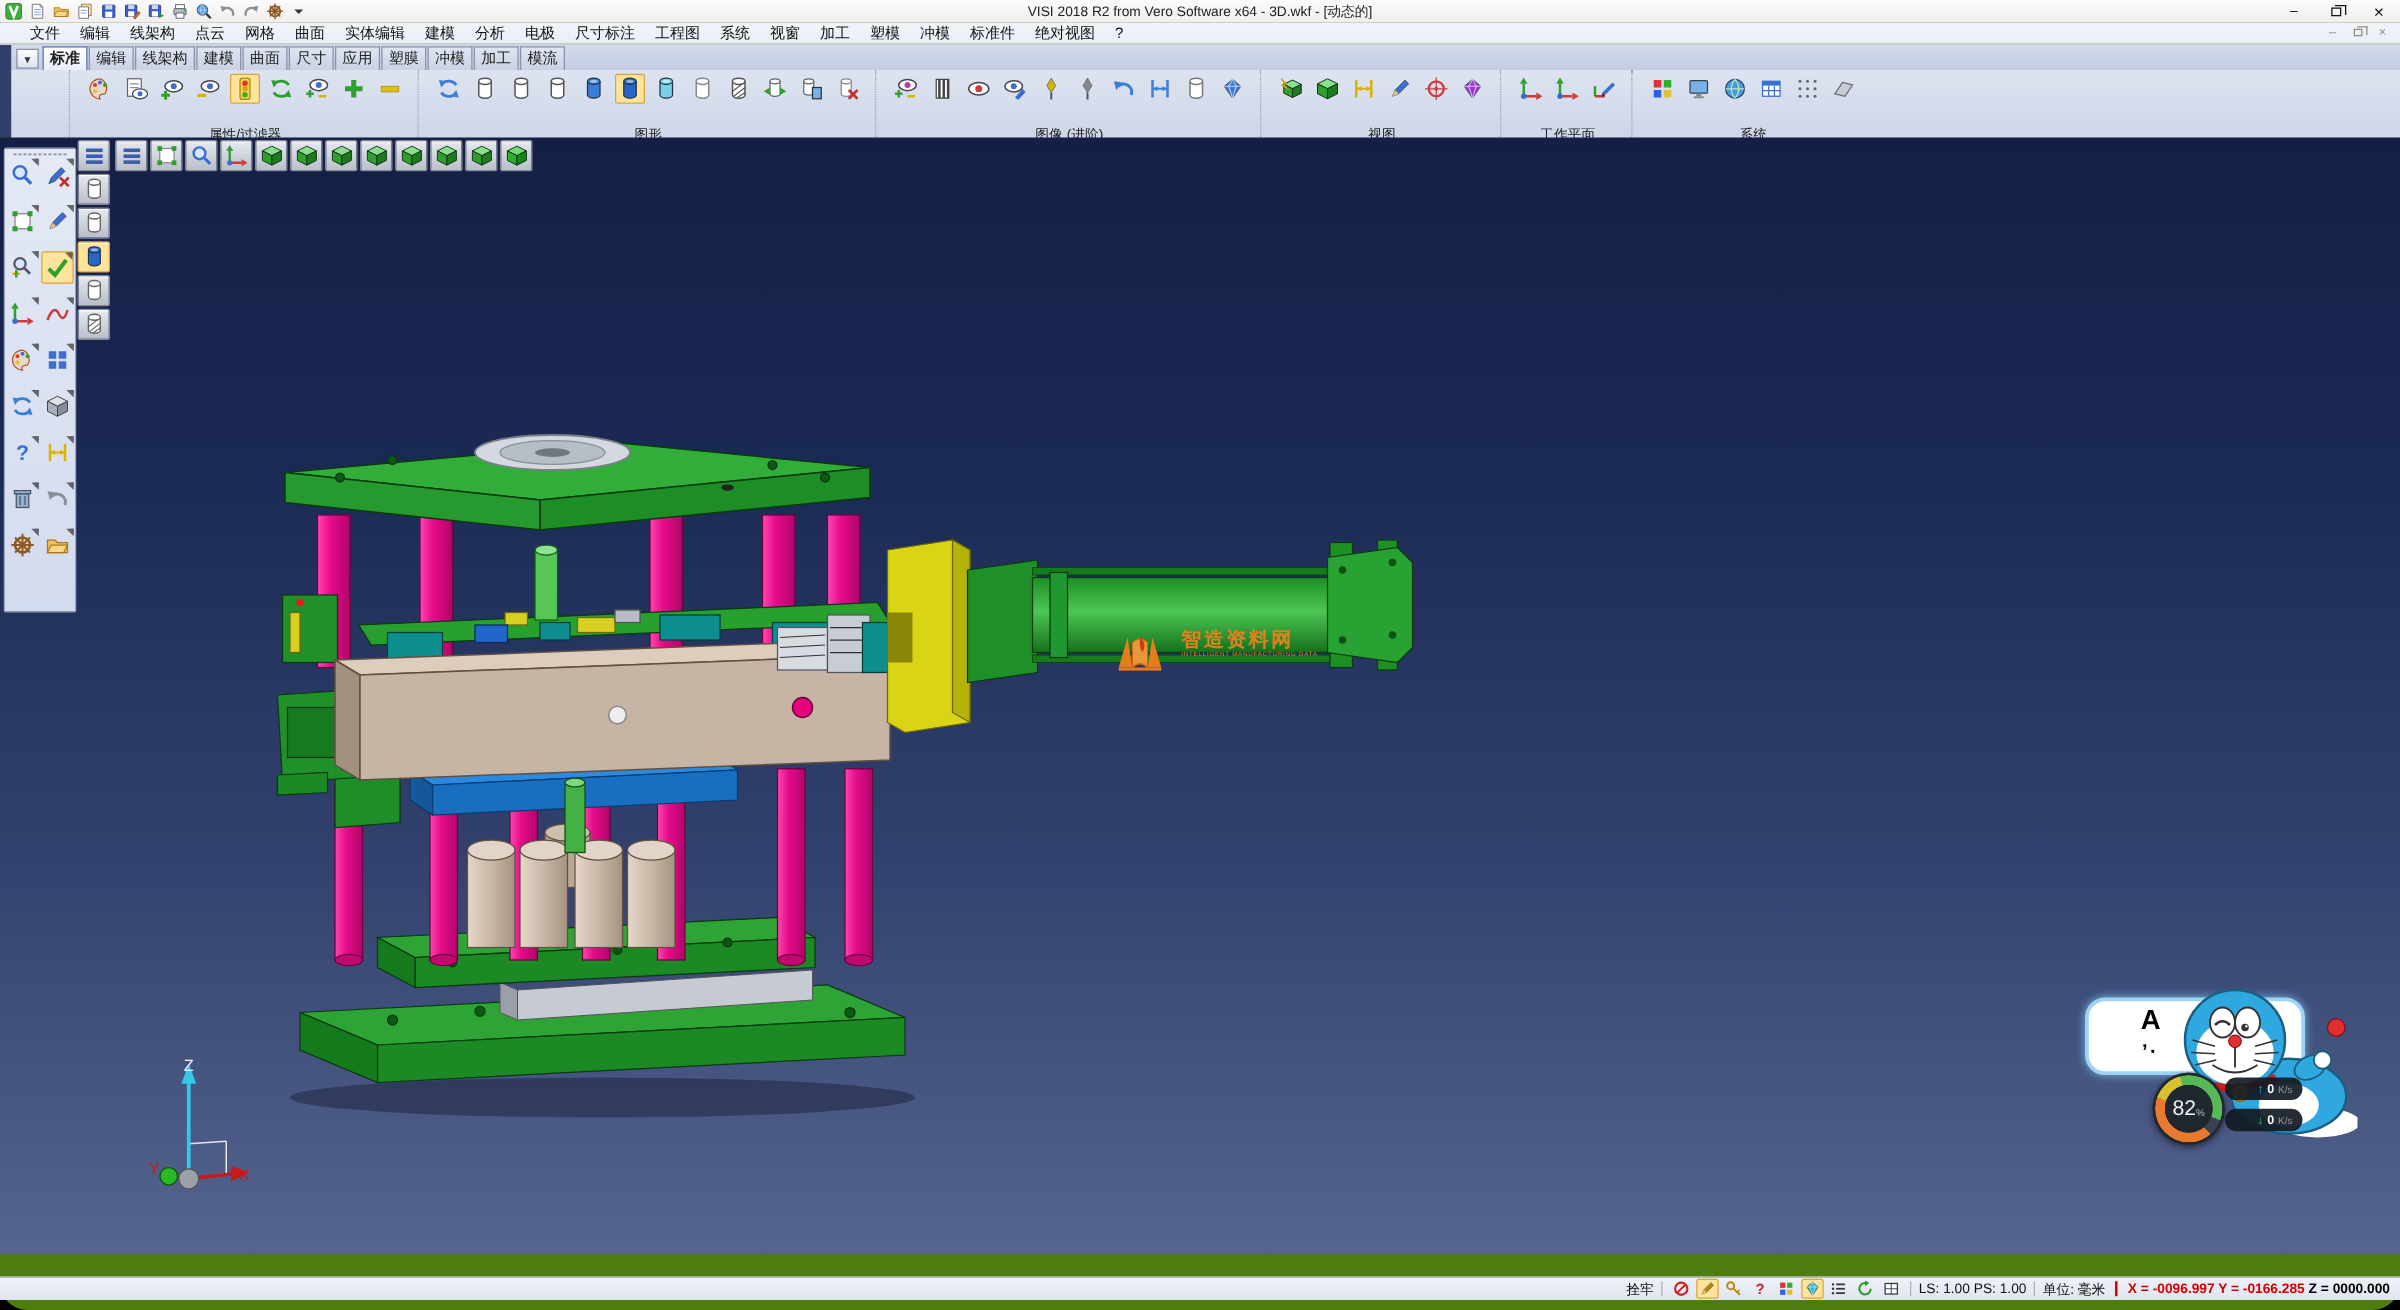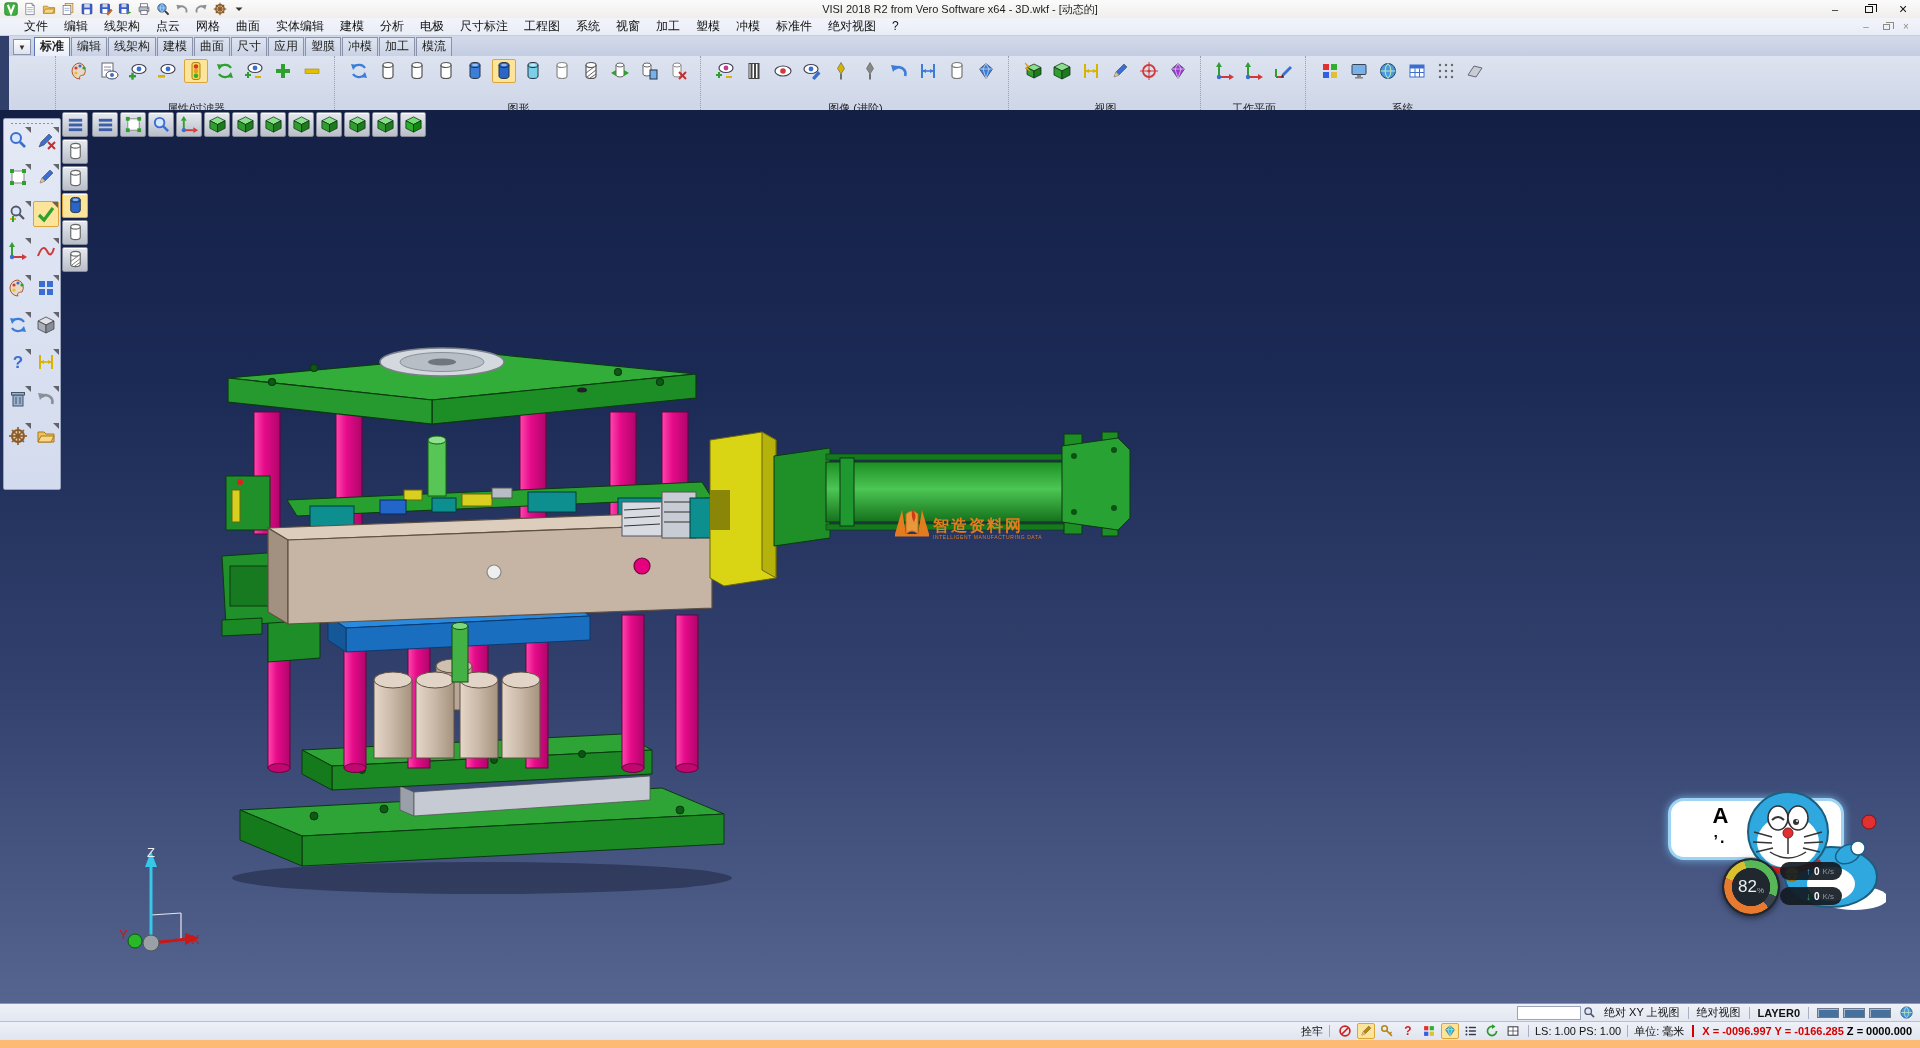--- a/index.html
+++ b/index.html
@@ -1,18 +1,18 @@
 <!DOCTYPE html>
 <html><head>
 <meta charset="utf-8">
 <style>
   * { margin:0; padding:0; box-sizing:border-box; }
   html,body { width:1920px; height:1048px; overflow:hidden; background:#000;
     font-family:"Liberation Sans","DejaVu Sans",sans-serif; }
-  .app { position:relative; width:1920px; height:1048px; background:#fdba74; }
+  .app { position:relative; width:1920px; height:1048px; background:#4d7c0f;border-radius:22px; }
 
   
   .titlebar { position:absolute; left:0; top:0; right:0; height:18px; background:linear-gradient(#fbfbfb,#efeeec);
     display:flex; align-items:center; font-size:11px; color:#111; }
   .qat { display:flex; align-items:center; gap:3px; padding-left:3px; }
   .qat .tbtn { width:16px; height:15px; display:flex; align-items:center; justify-content:center; }
   .win-title { position:absolute; left:0; right:0; text-align:center; pointer-events:none; font-size:11px; color:#222; }
   .win-controls { margin-left:auto; display:flex; align-items:center; gap:0; z-index:5; }
   .win-controls .wbtn { width:34px; height:16px; display:flex; align-items:center; justify-content:center; color:#111; font-size:11px; }
   .box-restore { width:8px; height:7px; border:1px solid #111; position:relative; }
@@ -65,21 +65,21 @@
   .view-row { position:absolute; left:92px; top:2px; display:flex; gap:2px; }
   .vbtn { width:26px; height:25px; background:linear-gradient(#e6e9ef,#b9bec9); border:1px solid #858b98; border-radius:2px;
     display:flex; align-items:center; justify-content:center; box-shadow:inset 0 1px 0 #fff; }
   .vbtn svg { width:19px; height:19px; }
   .vbtn.hl { background:#fce49a; border-color:#dca53c; }
 
   .model-svg { position:absolute; left:62px; top:0; }
 
   .axis-triad { position:absolute; left:85px; top:733px; }
 
-  .watermark { position:absolute; left:893px; top:394px; display:flex; align-items:flex-end; gap:2px; opacity:.95; }
+  .watermark { position:absolute; left:893px; top:394px; display:flex; align-items:flex-start; gap:14px; opacity:.95; }
   .wm-text .wm-title { color:#ef7f1e; font-size:16px; font-weight:bold; letter-spacing:2px; line-height:17px; }
   .wm-text .wm-sub { color:#ef7f1e; font-size:5px; letter-spacing:.6px; }
 
   
   .ime-pill { position:absolute; left:1668px; top:688px; width:176px; height:62px; background:#fff; border-radius:16px;
     border:3px solid #9ed4f2; box-shadow:0 0 8px rgba(120,190,240,.9); display:grid; grid-template-columns:1fr 1fr; grid-template-rows:1fr 1fr;
     align-items:center; justify-items:center; padding:2px 14px; }
   .ime-a { font-size:22px; font-weight:bold; color:#000; line-height:20px; }
   .ime-marks { font-size:16px; font-weight:bold; color:#000; letter-spacing:2px; }
   .doraemon { position:absolute; left:1736px; top:672px; }
@@ -1338,42 +1338,20 @@
       <b>0</b>
       <span class="unit">K/s</span>
     </div>
     <div class="netpill np-dn">
       <span class="arr">↓</span>
       <b>0</b>
       <span class="unit">K/s</span>
     </div>
   </div>
 
-  <div class="status-top">
-    <div class="search-wrap">
-      <input class="search-input" placeholder="" style="">
-      <svg width="13" height="13" viewBox="0 0 20 20" style="color:#556">
-          <use href="#sym-magnifier"></use>
-        </svg>
-    </div>
-    <span>绝对 XY 上视图</span>
-    <div class="vsep"></div>
-    <span>绝对视图</span>
-    <div class="vsep"></div>
-    <span class="layer-label">LAYER0</span>
-    <div class="vsep"></div>
-    <div class="swatches" id="swatches">
-        <span class="swatch" style="background: rgb(70, 113, 156);"></span>
-        <span class="swatch" style="background: rgb(70, 113, 156);"></span>
-        <span class="swatch" style="background: rgb(70, 113, 156);"></span>
-      </div>
-    <svg width="15" height="15" viewBox="0 0 20 20">
-        <use href="#sym-globe"></use>
-      </svg>
-  </div>
 
   <div class="status-bottom">
     <span>拴牢</span>
     <div class="vsep"></div>
     <div class="sb-icons" id="sb-icons">
         <span class="tbtn">
           <svg style="color:#cc2222">
             <use href="#sym-noent"></use>
           </svg>
         </span>

